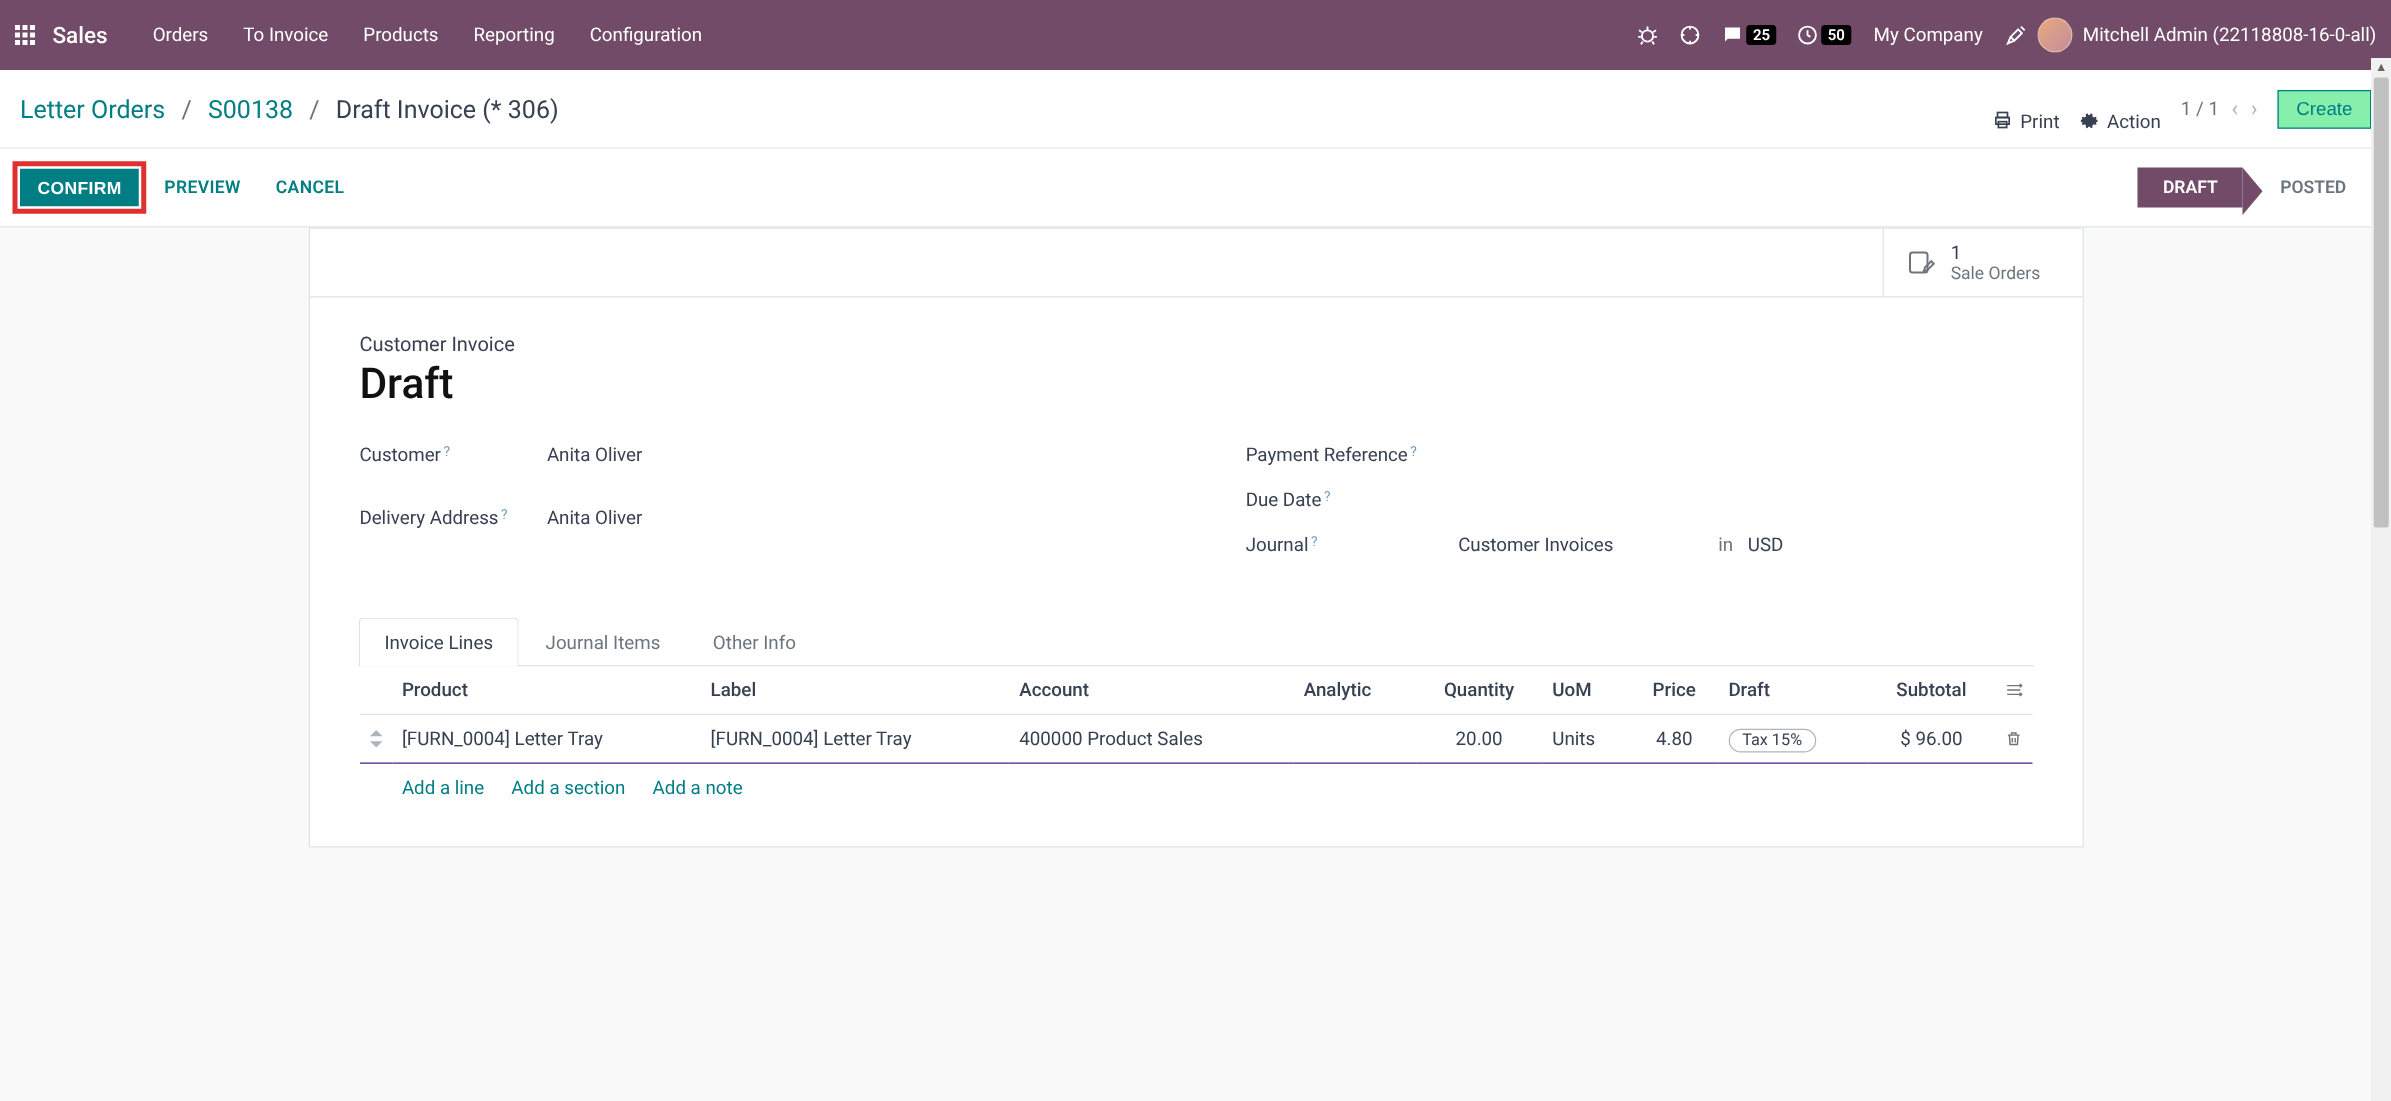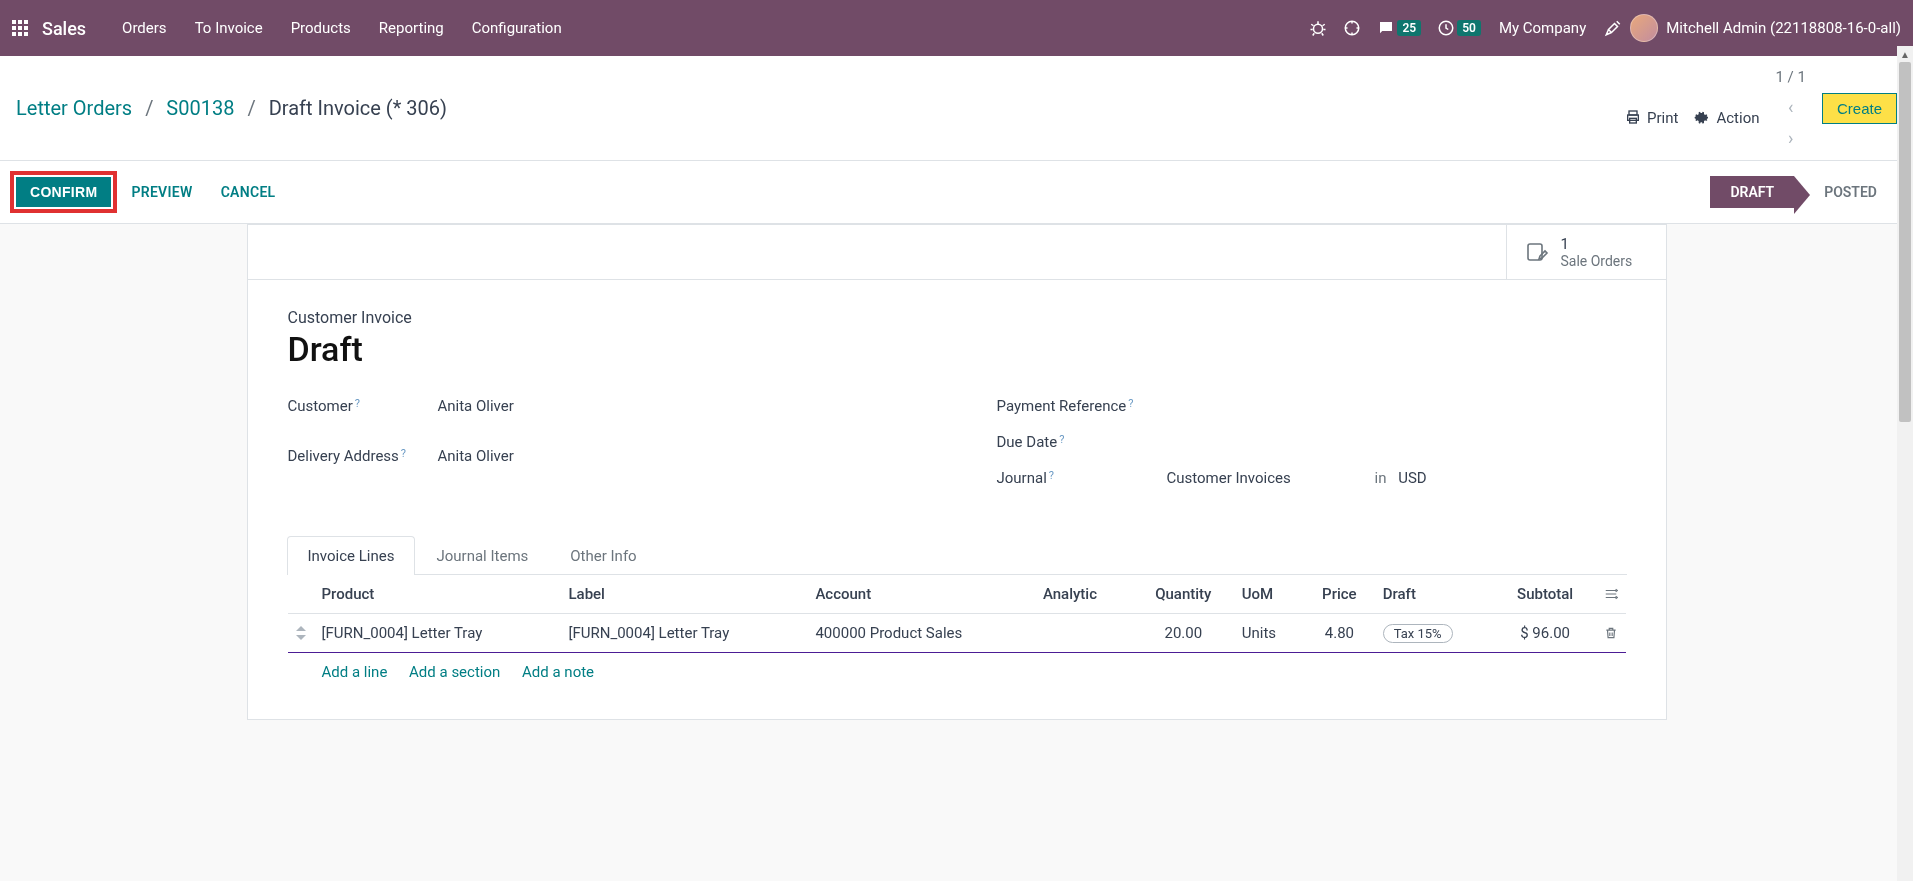--- a/index.html
+++ b/index.html
@@ -6,36 +6,36 @@
 body { font-family: -apple-system, BlinkMacSystemFont, "Segoe UI", Roboto, sans-serif; font-size: 14px; color: #374151; background: #f9f9f9; }
 
 
 .topnav { background: #714B67; height: 56px; display: flex; align-items: center; color: #fff; padding: 0 12px; }
 .topnav .apps-icon { width: 16px; height: 16px; display: grid; grid-template-columns: repeat(3, 4px); grid-template-rows: repeat(3, 4px); gap: 2px; margin-right: 14px; cursor: pointer; }
 .topnav .apps-icon span { background: #fff; width: 4px; height: 4px; }
 .topnav .brand { font-size: 18px; font-weight: 500; margin-right: 22px; }
 .topnav .nav-item { margin: 0 14px; font-size: 15px; cursor: pointer; }
 .topnav .spacer { flex: 1; }
 .topnav .icon-btn { margin: 0 8px; cursor: pointer; display: flex; align-items: center; position: relative; }
-.topnav .badge { background: #0f766e; color: #fff; font-size: 12px; border-radius: 3px; padding: 1px 5px; margin-left: 2px; font-weight: 600; }
+.topnav .badge { background: #000000; color: #fff; font-size: 12px; border-radius: 3px; padding: 1px 5px; margin-left: 2px; font-weight: 600; }
 .topnav .company { margin: 0 10px; font-size: 15px; }
 .topnav .avatar { width: 28px; height: 28px; border-radius: 50%; background: linear-gradient(135deg, #e8a87c, #c38d9e); margin-right: 8px; border: 1px solid rgba(255,255,255,0.3); }
 .topnav .username { font-size: 15px; }
 
 
 .controlbar { background: #fff; border-bottom: 1px solid #dee2e6; padding: 12px 16px; display: flex; align-items: center; }
 .breadcrumb { font-size: 20px; color: #374151; }
 .breadcrumb .link { color: #017e84; cursor: pointer; }
 .breadcrumb .sep { margin: 0 8px; color: #6c757d; }
 .breadcrumb .current { color: #374151; }
 .controlbar .right { margin-left: auto; display: flex; align-items: center; gap: 16px; }
 .controlbar .txtbtn { color: #374151; cursor: pointer; font-size: 15px; display: flex; align-items: flex-start; gap: 6px; margin-top: 20px; }
-.controlbar .pager { display: flex; align-items: center; gap: 10px; color: #6c757d; font-size: 15px; flex-direction: column; }
+.controlbar .pager { display: flex; align-items: center; gap: 10px; color: #6c757d; font-size: 15px; }
 .controlbar .pager-arrow { cursor: pointer; color: #adb5bd; font-size: 18px; }
-.controlbar .create-btn { border: 1px solid #017e84; color: #017e84; background:#fde047; padding: 6px 14px; font-size: 15px; cursor: pointer; }
+.controlbar .create-btn { border: 1px solid #017e84; color: #017e84; background:#86efac; padding: 6px 14px; font-size: 15px; cursor: pointer; }
 
 
 .actionbar { background:#fff; border-bottom: 1px solid #dee2e6; padding: 10px 16px; display:flex; align-items:center; }
 .actionbar .btn-primary { background:#017e84; color:#fff; padding: 7px 14px; font-weight:600; font-size:14px; border:none; cursor:pointer; letter-spacing:0.3px; }
 .actionbar .btn-link { color:#017e84; font-weight:600; font-size:14px; padding: 7px 14px; cursor:pointer; letter-spacing:0.3px; }
 .actionbar .status-pills { margin-left:auto; display:flex; }
 .status-pill { padding: 8px 20px; font-size:14px; font-weight:600; position:relative; }
 .status-pill.active { background:#714B67; color:#fff; }
 .status-pill.active::after { content:''; position:absolute; right:-16px; top:0; border-left:16px solid #714B67; border-top:19px solid transparent; border-bottom:19px solid transparent; }
 .status-pill.inactive { color:#6c757d; padding-left: 30px; }

